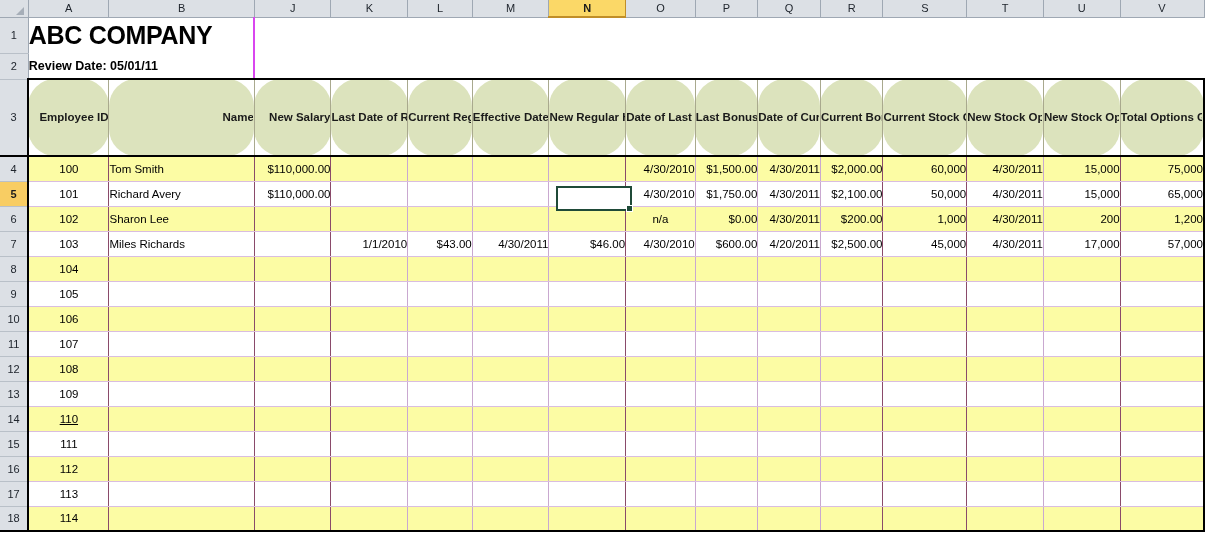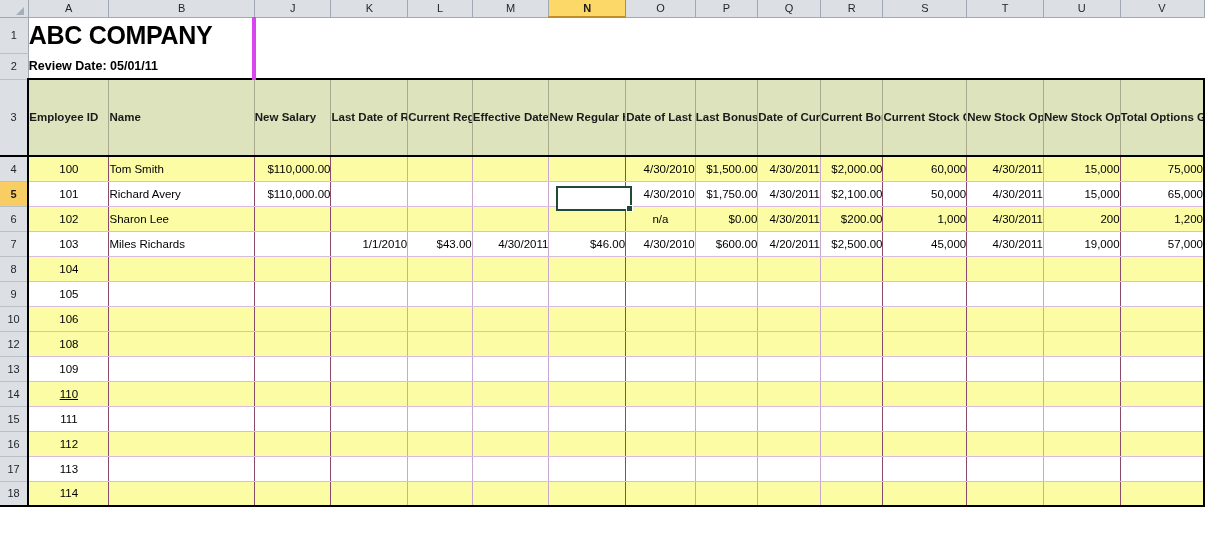--- a/index.html
+++ b/index.html
@@ -98,21 +98,21 @@
   .c.r { text-align: right; }
   .c.l { text-align: left; }
   .c.ctr { text-align: center; }
 
   
   .bd-dark  { border-right: 1px solid #8a4a6a; }
 
   
   .titleblock {
     background: #ffffff;
-    border-right: 4px solid #d946ef;
+    border-right: 2px solid #d946ef;
     padding-left: 8px;
   }
   .title-main {
     font-size: 25px;
     font-weight: bold;
     letter-spacing: -0.3px;
     color: #000;
     line-height: 1;
   }
   .title-sub {
@@ -121,27 +121,28 @@
     color: #000;
   }
   .blankwhite { background: #ffffff; border: 0; }
 
   
   .hdr3 {
     background: #dce3bd;
     border-right: 1px solid #a9a98e;
     border-top: 2px solid #000;
     border-bottom: 2px solid #000;
-    text-align: left;
+    text-align: right;
     font-size: 11.5px;
     font-weight: bold;
     color: #1a1a1a;
     white-space: normal;
     line-height: 13.5px;
     padding: 2px 2px;
+    border-radius: 27px;
   }
   .hdr3.sel { border-right: 1px solid #a9a98e; }
   .hdr3.left-black { border-left: 2px solid #000; }
 
   
   #selcell {
     position: absolute;
     left: 556px;
     top: 186px;
     width: 76px;
@@ -310,21 +311,21 @@
           <td class="c white r">1/1/2010</td>
           <td class="c white r">$43.00</td>
           <td class="c white r">4/30/2011</td>
           <td class="c white r bd-dark">$46.00</td>
           <td class="c white r">4/30/2010</td>
           <td class="c white r">$600.00</td>
           <td class="c white r">4/20/2011</td>
           <td class="c white r bd-dark">$2,500.00</td>
           <td class="c white r bd-dark">45,000</td>
           <td class="c white r">4/30/2011</td>
-          <td class="c white r bd-dark">19,000</td>
+          <td class="c white r bd-dark">17,000</td>
           <td class="c white r bd-dark" style="border-right: 2px solid rgb(0, 0, 0);">57,000</td>
         </tr>
         <tr style="height: 25px;">
           <td class="rowhdr">8</td>
           <td class="c yellow ctr bd-dark" style="border-left: 2px solid rgb(0, 0, 0);">104</td>
           <td class="c yellow l bd-dark"></td>
           <td class="c yellow r bd-dark"></td>
           <td class="c yellow r"></td>
           <td class="c yellow r"></td>
           <td class="c yellow r"></td>
@@ -368,20 +369,38 @@
           <td class="c yellow r"></td>
           <td class="c yellow r"></td>
           <td class="c yellow r"></td>
           <td class="c yellow r bd-dark"></td>
           <td class="c yellow r bd-dark"></td>
           <td class="c yellow r"></td>
           <td class="c yellow r bd-dark"></td>
           <td class="c yellow r bd-dark" style="border-right: 2px solid rgb(0, 0, 0);"></td>
         </tr>
         <tr style="height: 25px;">
+          <td class="rowhdr">11</td>
+          <td class="c white ctr bd-dark" style="border-left: 2px solid rgb(0, 0, 0);">107</td>
+          <td class="c white l bd-dark"></td>
+          <td class="c white r bd-dark"></td>
+          <td class="c white r"></td>
+          <td class="c white r"></td>
+          <td class="c white r"></td>
+          <td class="c white r bd-dark"></td>
+          <td class="c white r"></td>
+          <td class="c white r"></td>
+          <td class="c white r"></td>
+          <td class="c white r bd-dark"></td>
+          <td class="c white r bd-dark"></td>
+          <td class="c white r"></td>
+          <td class="c white r bd-dark"></td>
+          <td class="c white r bd-dark" style="border-right: 2px solid rgb(0, 0, 0);"></td>
+        </tr>
+        <tr style="height: 25px;">
           <td class="rowhdr">12</td>
           <td class="c yellow ctr bd-dark" style="border-left: 2px solid rgb(0, 0, 0);">108</td>
           <td class="c yellow l bd-dark"></td>
           <td class="c yellow r bd-dark"></td>
           <td class="c yellow r"></td>
           <td class="c yellow r"></td>
           <td class="c yellow r"></td>
           <td class="c yellow r bd-dark"></td>
           <td class="c yellow r"></td>
           <td class="c yellow r"></td>

